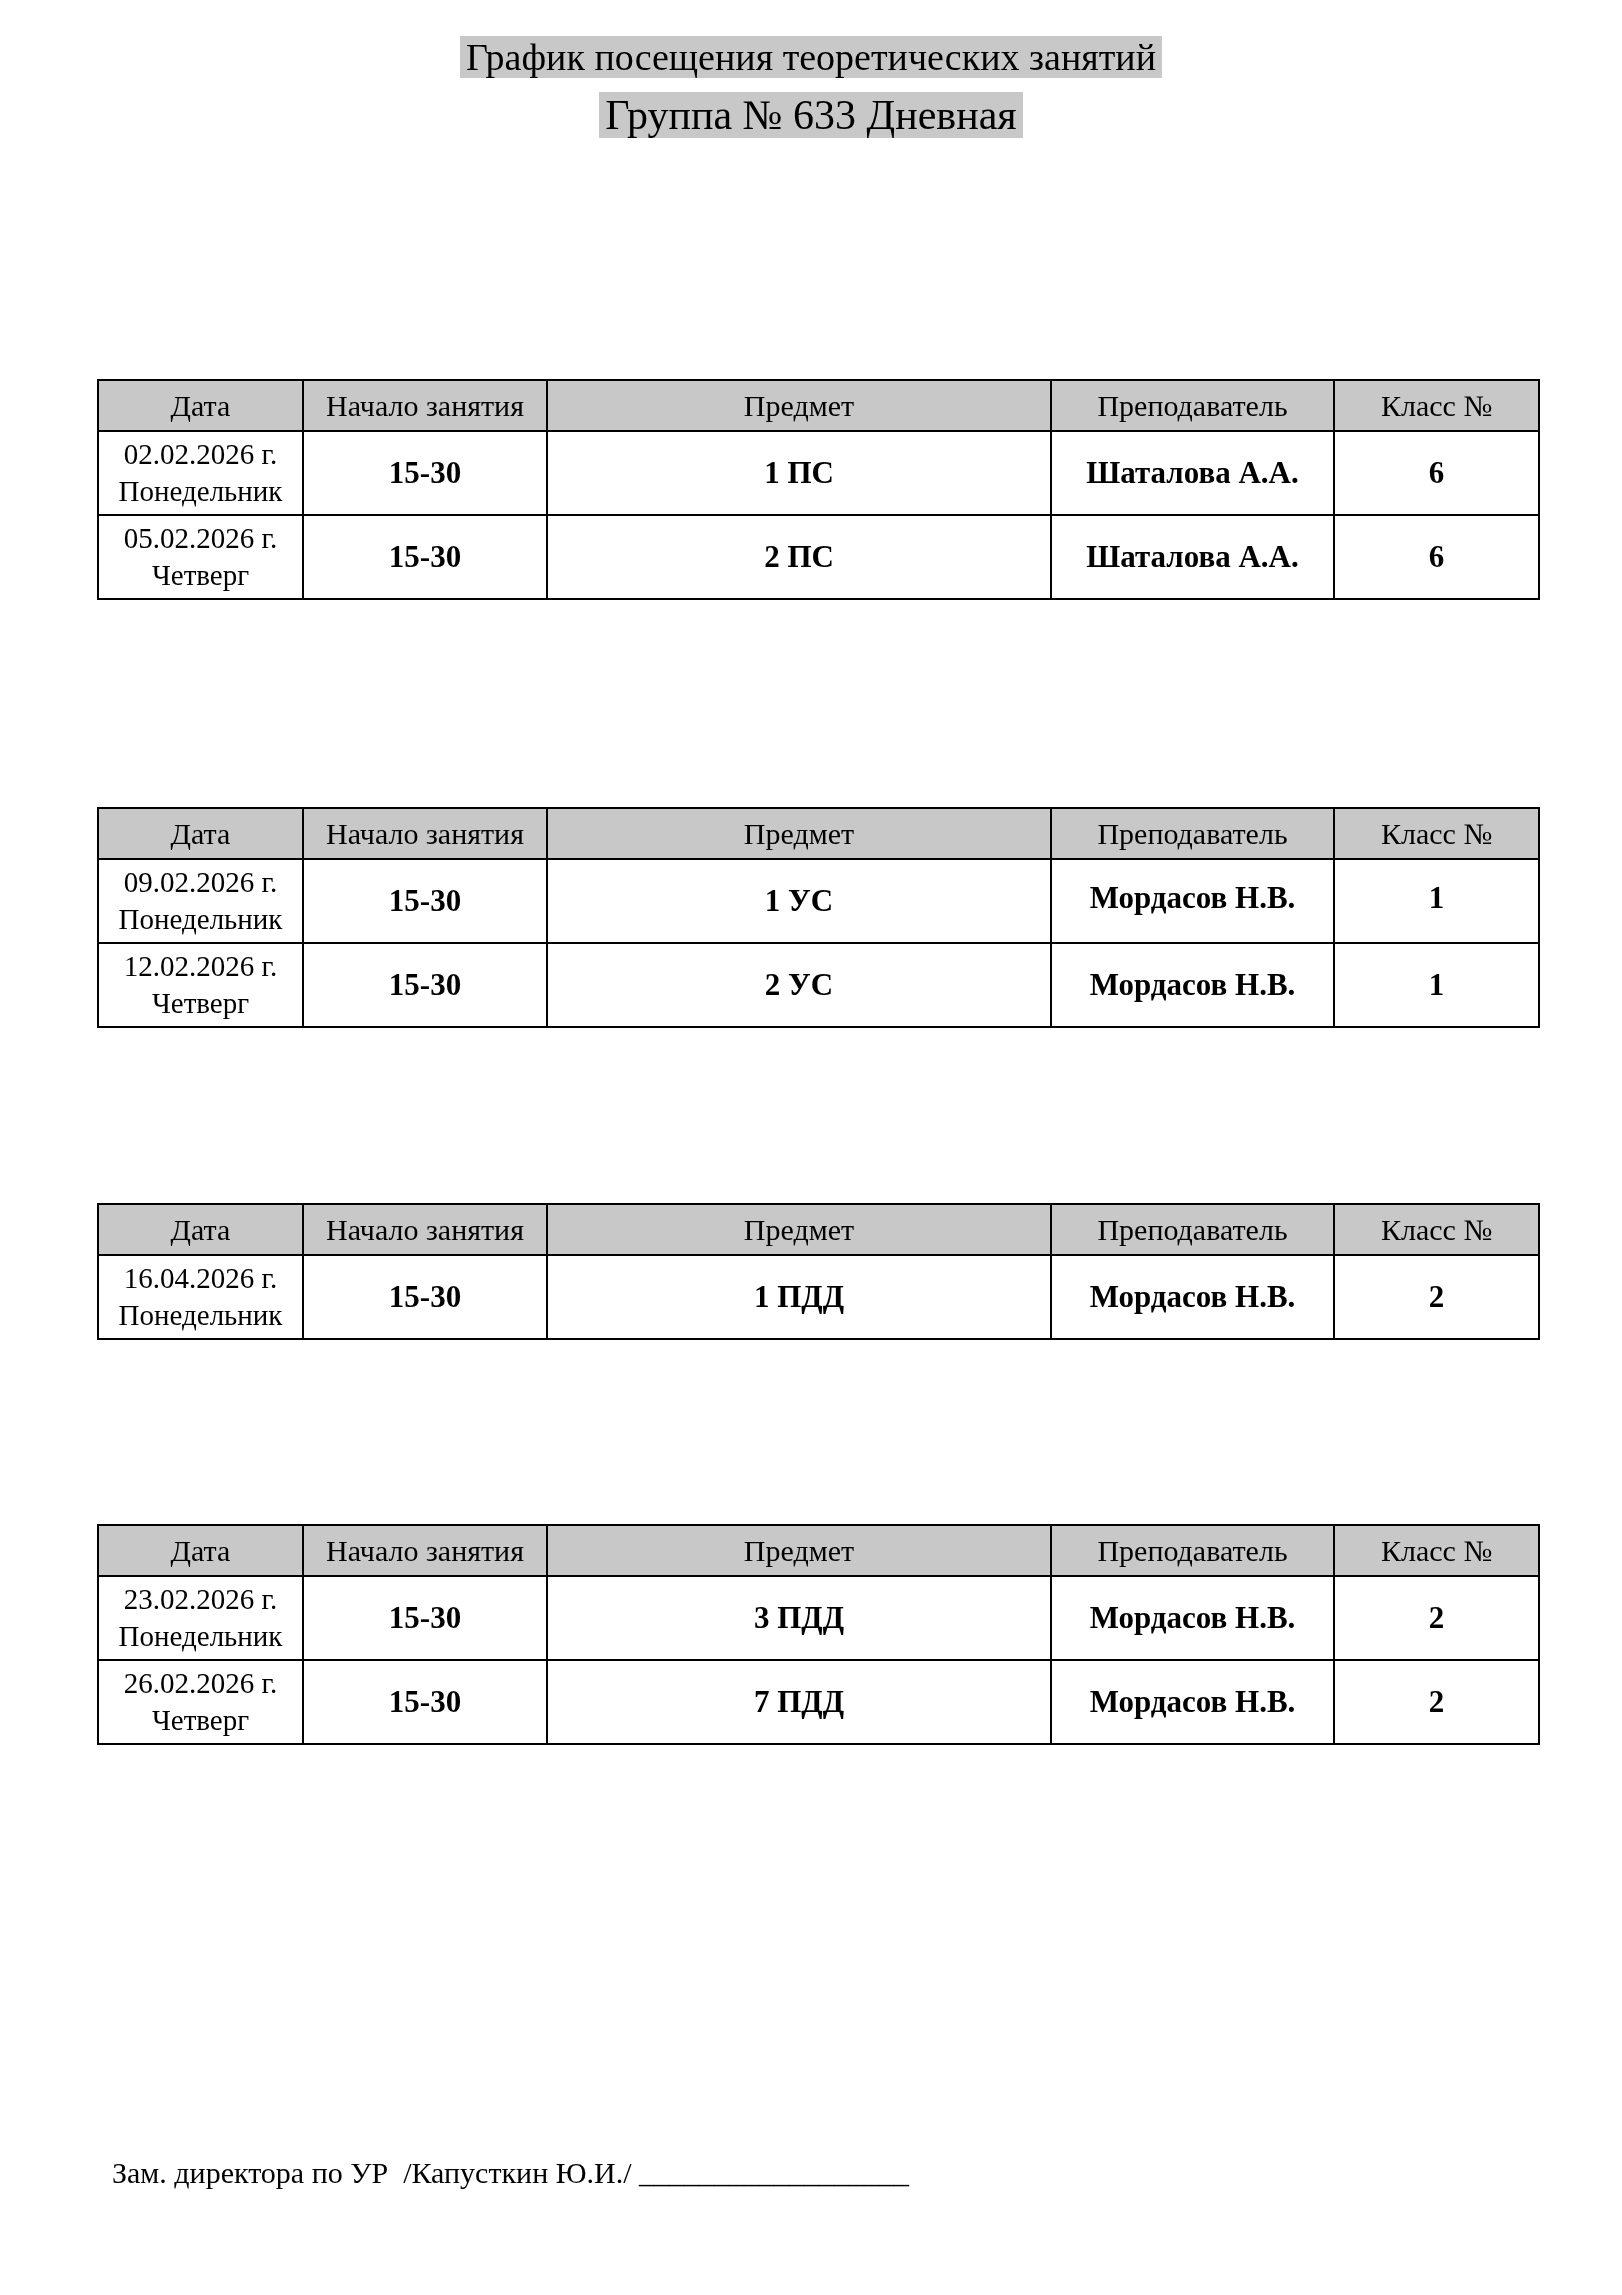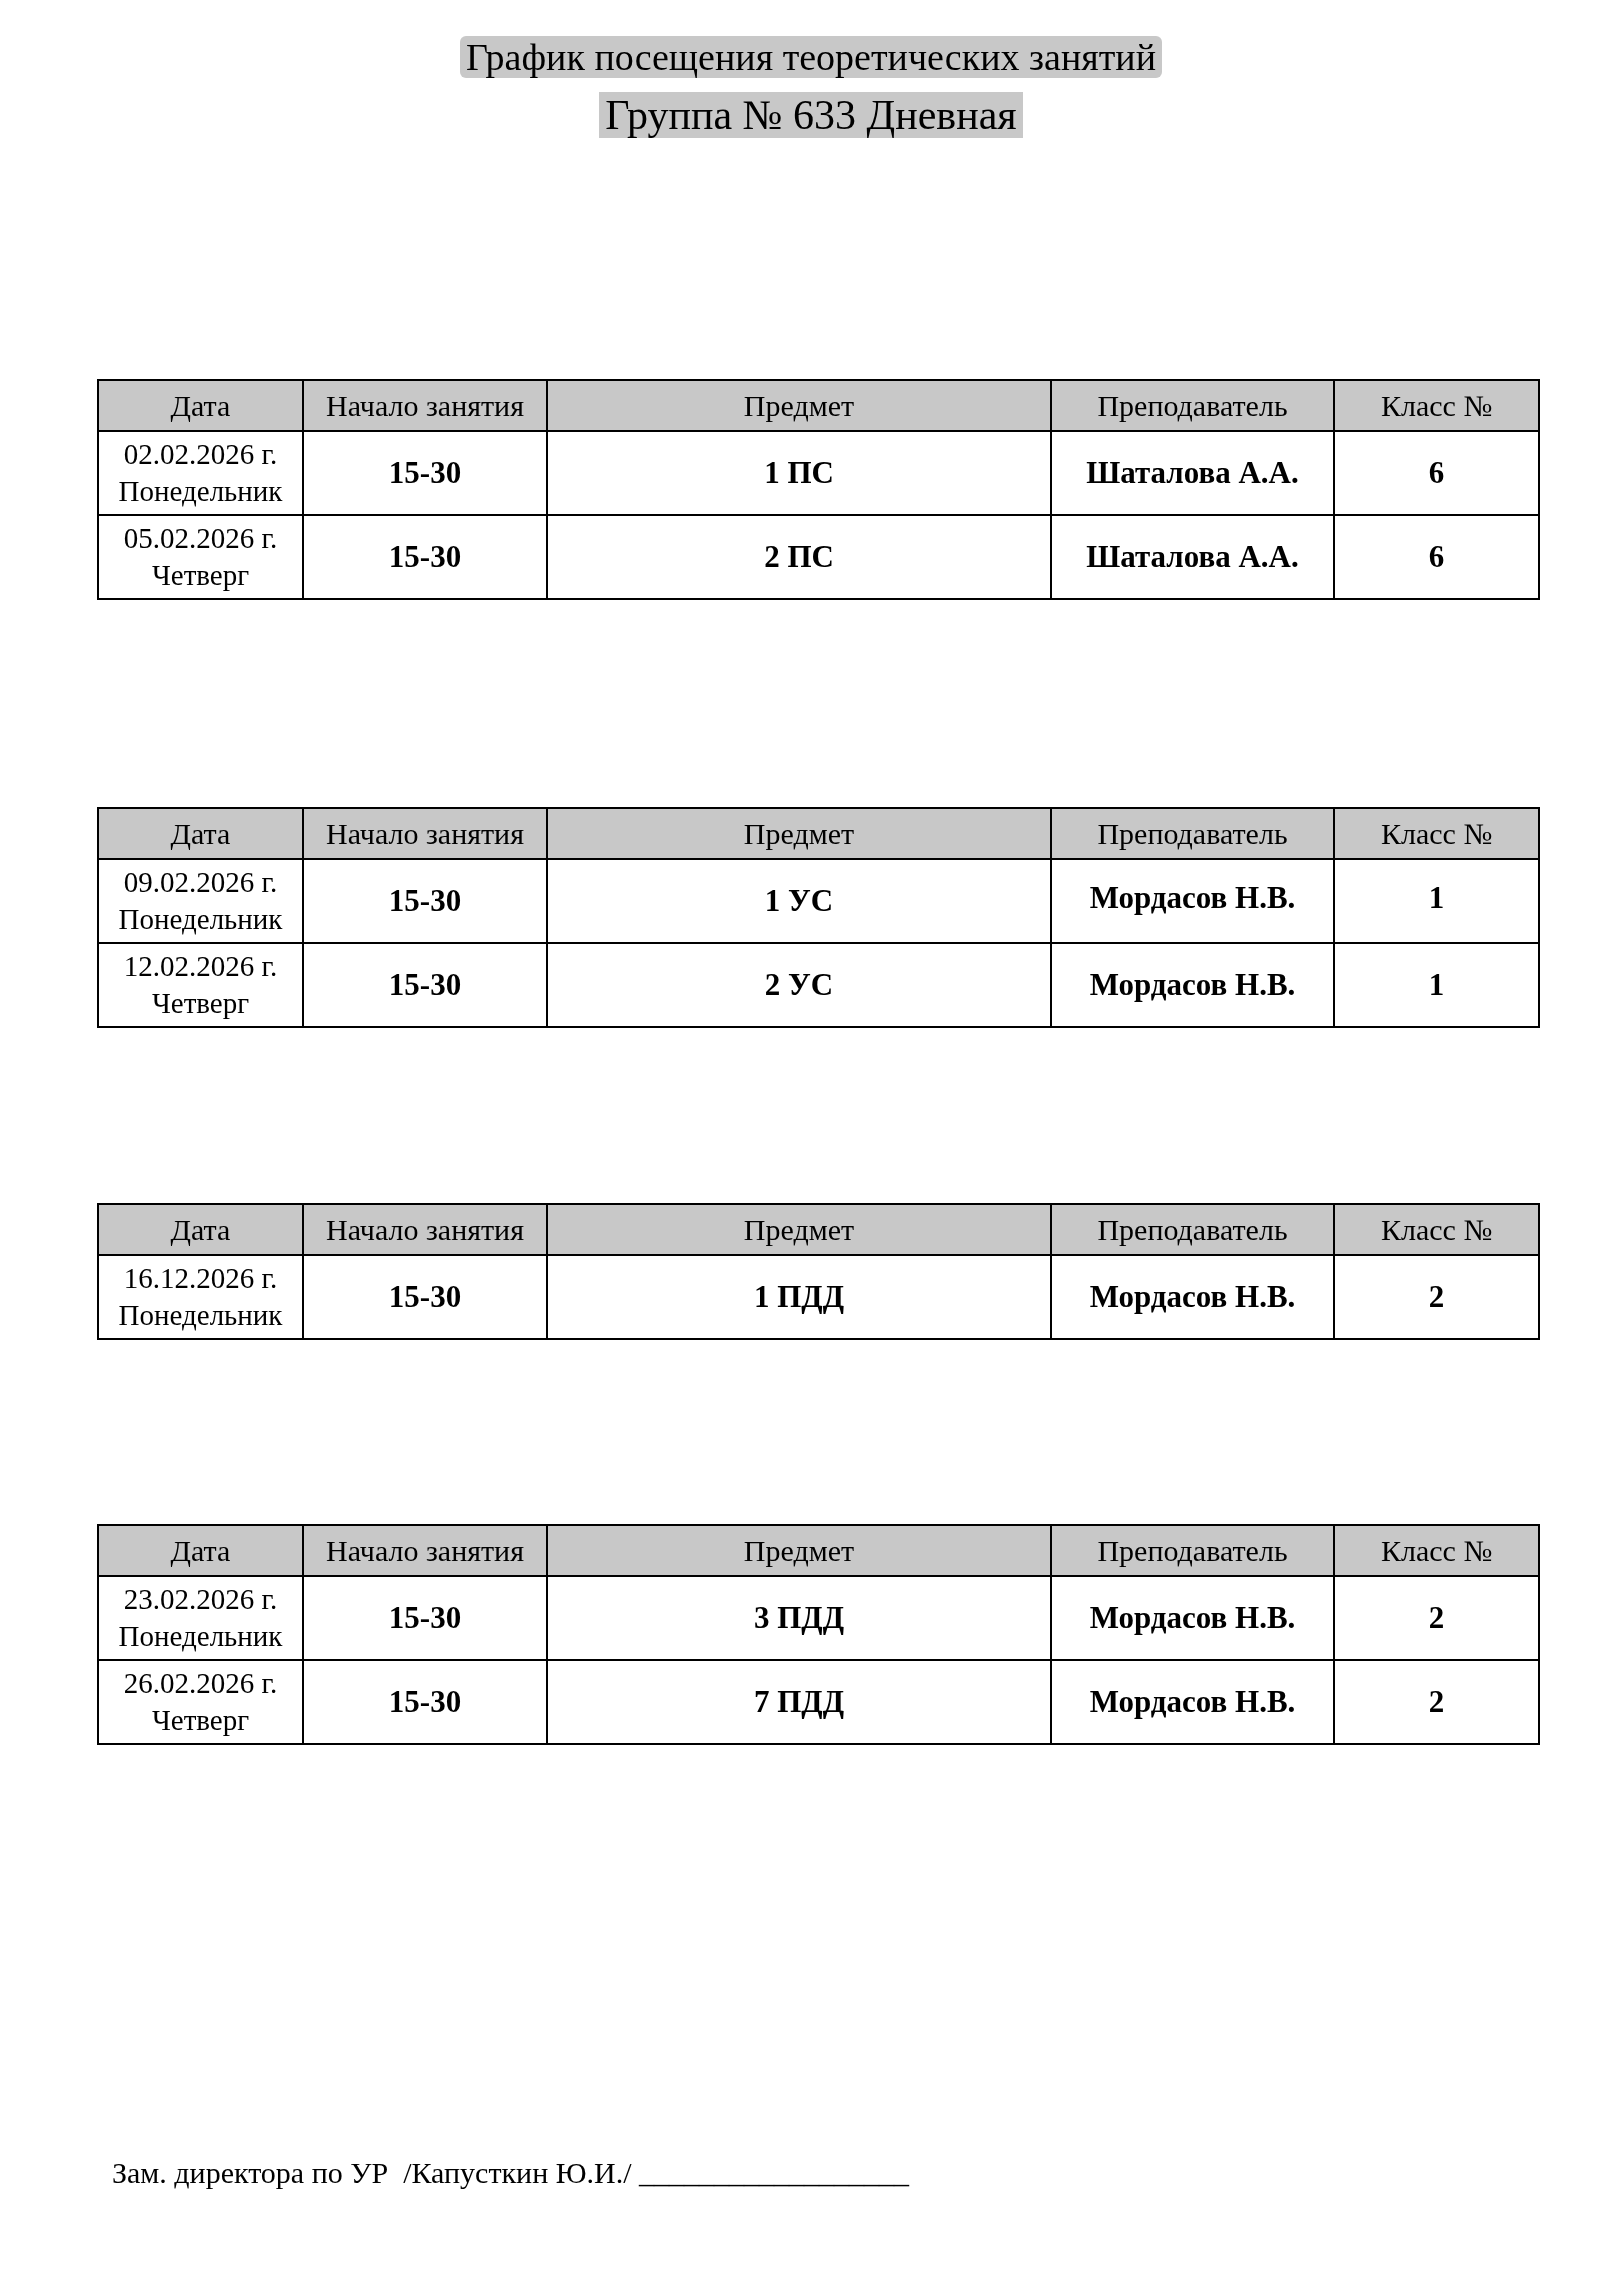--- a/index.html
+++ b/index.html
@@ -16,21 +16,21 @@
   
   .title-block {
     position: absolute;
     top: 33px;
     left: 0;
     width: 100%;
     text-align: center;
   }
   .title-line { line-height: 48px; }
   .hl { background: #c8c8c8; padding: 0 6.5px; }
-  .t1 { font-size: 38px; border-radius: 6px; }
+  .t1 { font-size: 38px; }
   .t2 { font-size: 42px; }
 
   
   .tables-area {
     position: absolute;
     top: 379px;
     left: 97px;
     width: 1440px;
   }
   table.schedule {
@@ -190,21 +190,21 @@
           <th>Дата</th>
           <th>Начало занятия</th>
           <th>Предмет</th>
           <th>Преподаватель</th>
           <th>Класс №</th>
         </tr>
       </thead>
       <tbody>
         <tr>
           <td class="date-cell">
-            <div>16.12.2026 г.</div>
+            <div>16.04.2026 г.</div>
             <div>Понедельник</div>
           </td>
           <td class="b">15-30</td>
           <td class="b">1 ПДД</td>
           <td class="b">Мордасов Н.В.</td>
           <td class="b">2</td>
         </tr>
       </tbody>
     </table>
 

